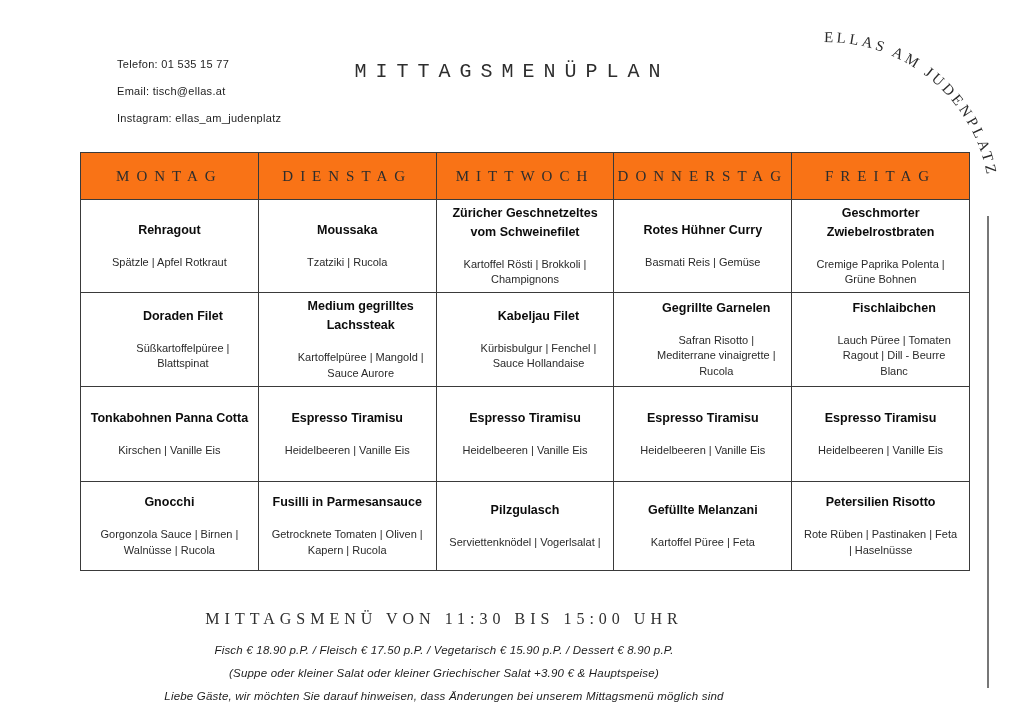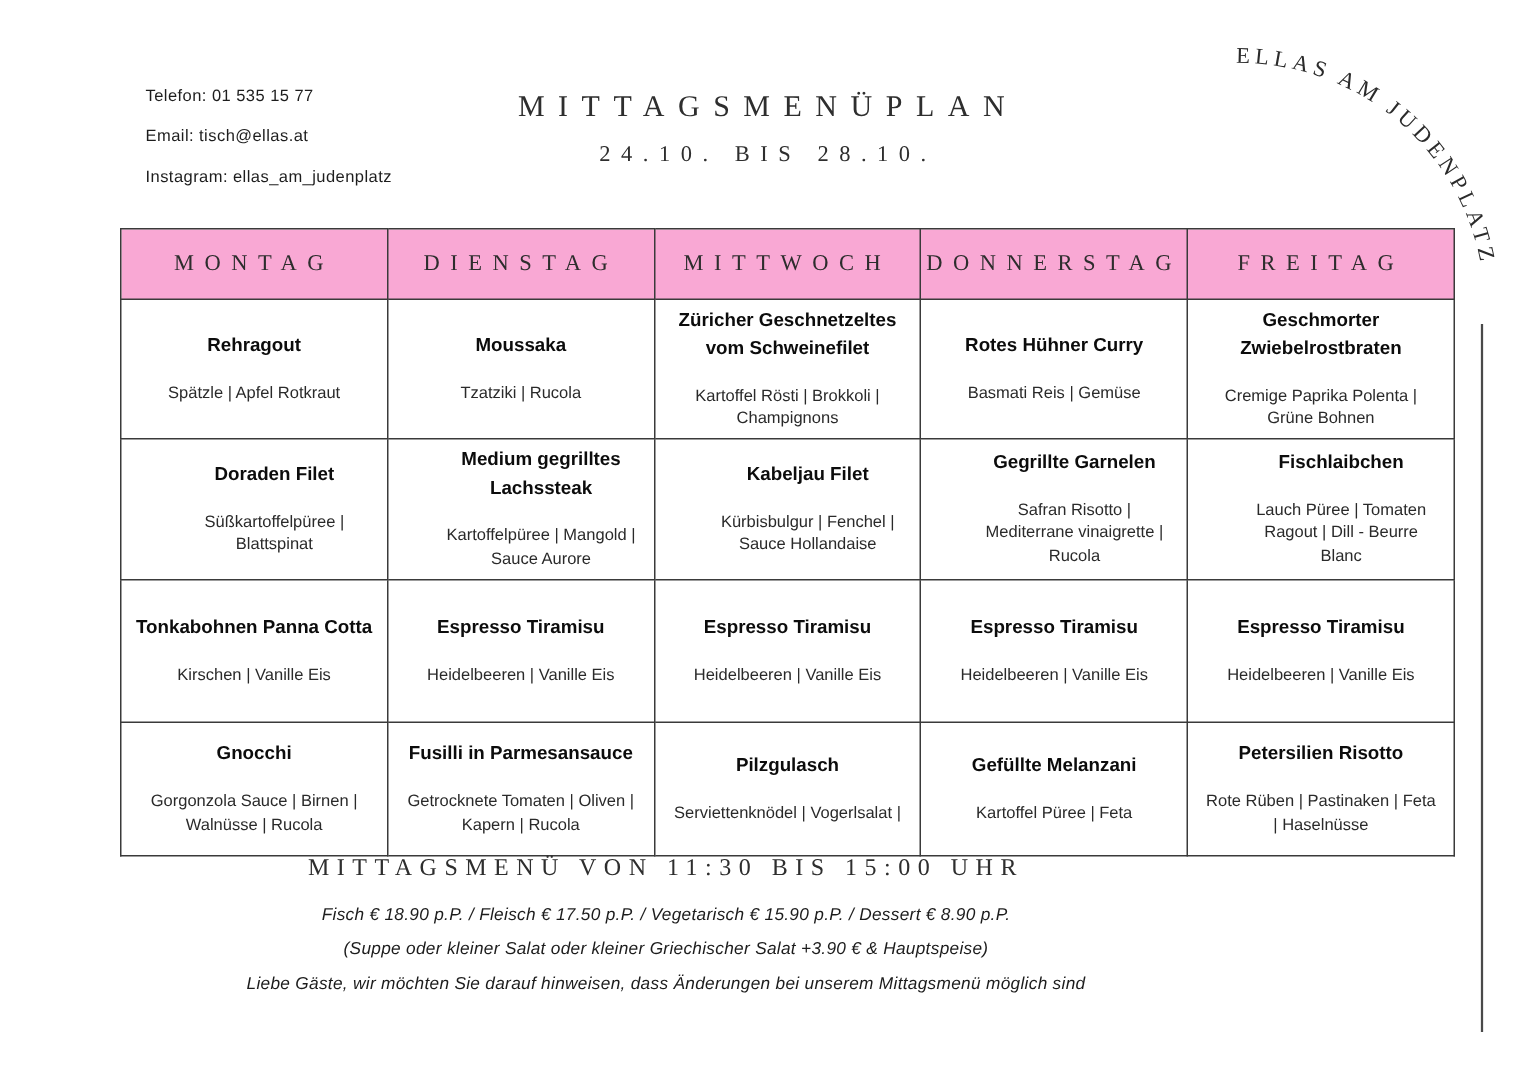--- a/index.html
+++ b/index.html
@@ -1,67 +1,66 @@
 <!DOCTYPE html>
 <html><head>
 <meta charset="utf-8">
 <style>
   html,body{margin:0;padding:0;background:#ffffff;}
   .page{position:relative;width:1024px;height:724px;background:#ffffff;overflow:hidden;
         font-family:"Liberation Sans",sans-serif;color:#161616;}
 
   
   .contact{position:absolute;left:97px;top:58px;font-size:11px;letter-spacing:.3px;color:#1d1d1d;}
-  .contact div{margin-bottom:15px;}
+  .contact div{margin-bottom:15px;margin-left:20px;}
 
   
   .title-block{position:absolute;left:0;top:60px;width:1024px;text-align:center;
-               font-family:Liberation Serif, serif;color:#2e2e2e;}
+               font-family:Liberation Mono, monospace;color:#2e2e2e;}
   .main-title{font-size:20px;letter-spacing:9px;font-weight:400;}
   .subtitle{margin-top:12px;font-size:15px;letter-spacing:7px;}
 
   
   .decor{position:absolute;left:0;top:0;pointer-events:none;}
   .logo-text{font-family:"Liberation Serif",serif;font-size:15px;letter-spacing:3.2px;fill:#2b2b2b;}
 
   
   table.menu{position:absolute;left:80px;top:152px;width:890px;border-collapse:collapse;table-layout:fixed;}
-  table.menu th{background:#f9a8d4;border:1.5px solid #3a3a3a;height:44px;
+  table.menu th{background:#f97316;border:1.5px solid #3a3a3a;height:44px;
        font-family:"Liberation Serif",serif;font-weight:400;font-size:15px;
        letter-spacing:7px;color:#2d2d2d;margin-left:20px;}
   table.menu td{border:1.5px solid #3a3a3a;text-align:center;vertical-align:middle;padding:4px 9px;}
   .dish{font-weight:700;font-size:12.5px;line-height:1.5;color:#0c0c0c;}
   .sides{font-size:11px;line-height:1.45;color:#2a2a2a;margin-top:15px;}
   .sides:empty{display:none;}
   table.menu tbody tr:nth-child(1) td{height:46px;}
   table.menu tbody tr:nth-child(2) td{height:83px;padding-left:36px;}
   table.menu tbody tr:nth-child(3) td{height:86px;}
   table.menu tbody tr:nth-child(4) td{height:80px;}
   table.menu tbody tr:nth-child(5) td{height:73px;}
 
   
-  .footer{position:absolute;left:0;top:570px;width:888px;text-align:center;}
+  .footer{position:absolute;left:0;top:610px;width:888px;text-align:center;}
   .footer-heading{font-family:"Liberation Serif",serif;font-size:16px;letter-spacing:5px;
                   color:#2e2e2e;margin-bottom:16px;}
   .footer-line{font-size:11.5px;color:#1c1c1c;margin-bottom:11px;letter-spacing:.2px;font-style:italic;}
 </style>
 </head>
 <body>
 
 <div class="page">
 
   <div class="contact">
     <div>Telefon: 01 535 15 77</div>
     <div>Email: tisch@ellas.at</div>
     <div>Instagram: ellas_am_judenplatz</div>
   </div>
 
   <div class="title-block">
     <div class="main-title">MITTAGSMENÜPLAN</div>
-    <div class="subtitle">24.10. BIS 28.10.</div>
   </div>
 
   <svg class="decor" width="1024" height="724" viewBox="0 0 1024 724">
     <defs>
       <path id="logoArc" d="M 824 42 A 164 164 0 0 1 990 208" fill="none"></path>
     </defs>
     <text class="logo-text">
       <textPath href="#logoArc">ELLAS AM JUDENPLATZ</textPath>
     </text>
     <line x1="988" y1="216" x2="988" y2="688" stroke="#4a4a4a" stroke-width="1.5"></line>

